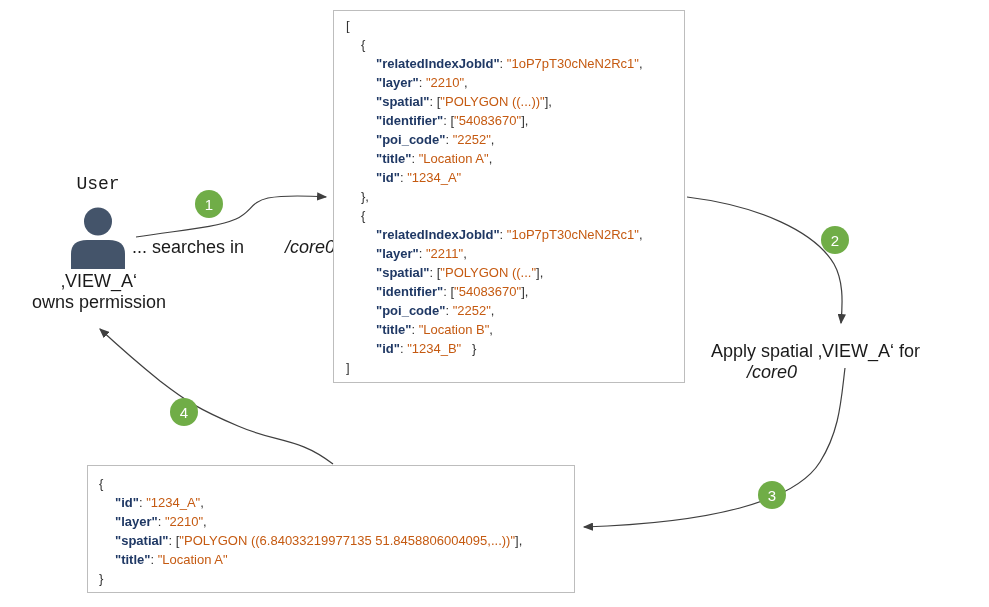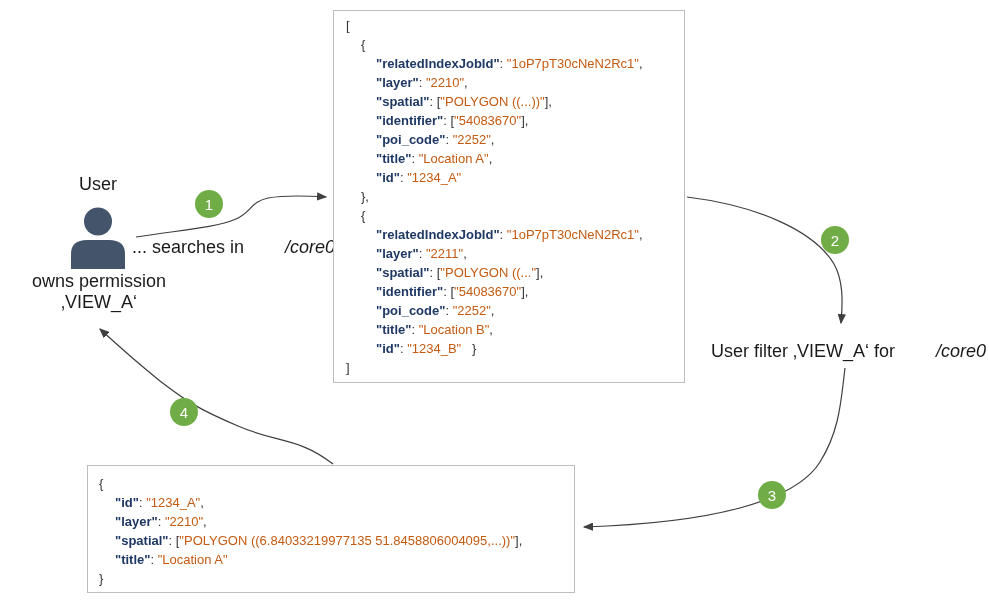--- a/index.html
+++ b/index.html
@@ -64,20 +64,21 @@
     position: absolute;
     font-size: 18px;
     line-height: 21px;
     color: var(--text-color);
   }
   .label .it { font-style: italic; margin-left: 36px; }
   .user-title {
     left: 58px; top: 174px;
     width: 80px;
     text-align: center;
+    font-family: Liberation Mono, monospace;
   }
   .user-icon-wrap {
     position: absolute;
     left: 68px; top: 204px;
     width: 60px; height: 65px;
   }
   .user-caption {
     left: 14px; top: 271px;
     width: 170px;
     text-align: center;
@@ -120,27 +121,27 @@
   <div class="label user-title">User</div>
 
   <div class="user-icon-wrap">
     <svg width="60" height="65" viewBox="0 0 60 65">
       <circle cx="30" cy="17.5" r="14" fill="#44546A"></circle>
       <path d="M 3 65 L 3 50 Q 3 36 19 36 L 41 36 Q 57 36 57 50 L 57 65 Z" fill="#44546A"></path>
     </svg>
   </div>
 
   <div class="label user-caption">
+    <div>‚VIEW_A‘</div>
     <div>owns permission</div>
-    <div>‚VIEW_A‘</div>
   </div>
 
   <div class="label searches-label"><span>... searches in </span><span class="it">/core0</span></div>
 
-  <div class="label apply-label"><span>User filter ‚VIEW_A‘ for </span><span class="it">/core0</span></div>
+  <div class="label apply-label"><span>Apply spatial ‚VIEW_A‘ for </span><span class="it">/core0</span></div>
 
   <div class="step-badge step-1">
       <span>1</span>
     </div>
   <div class="step-badge step-2">
       <span>2</span>
     </div>
   <div class="step-badge step-3">
       <span>3</span>
     </div>

